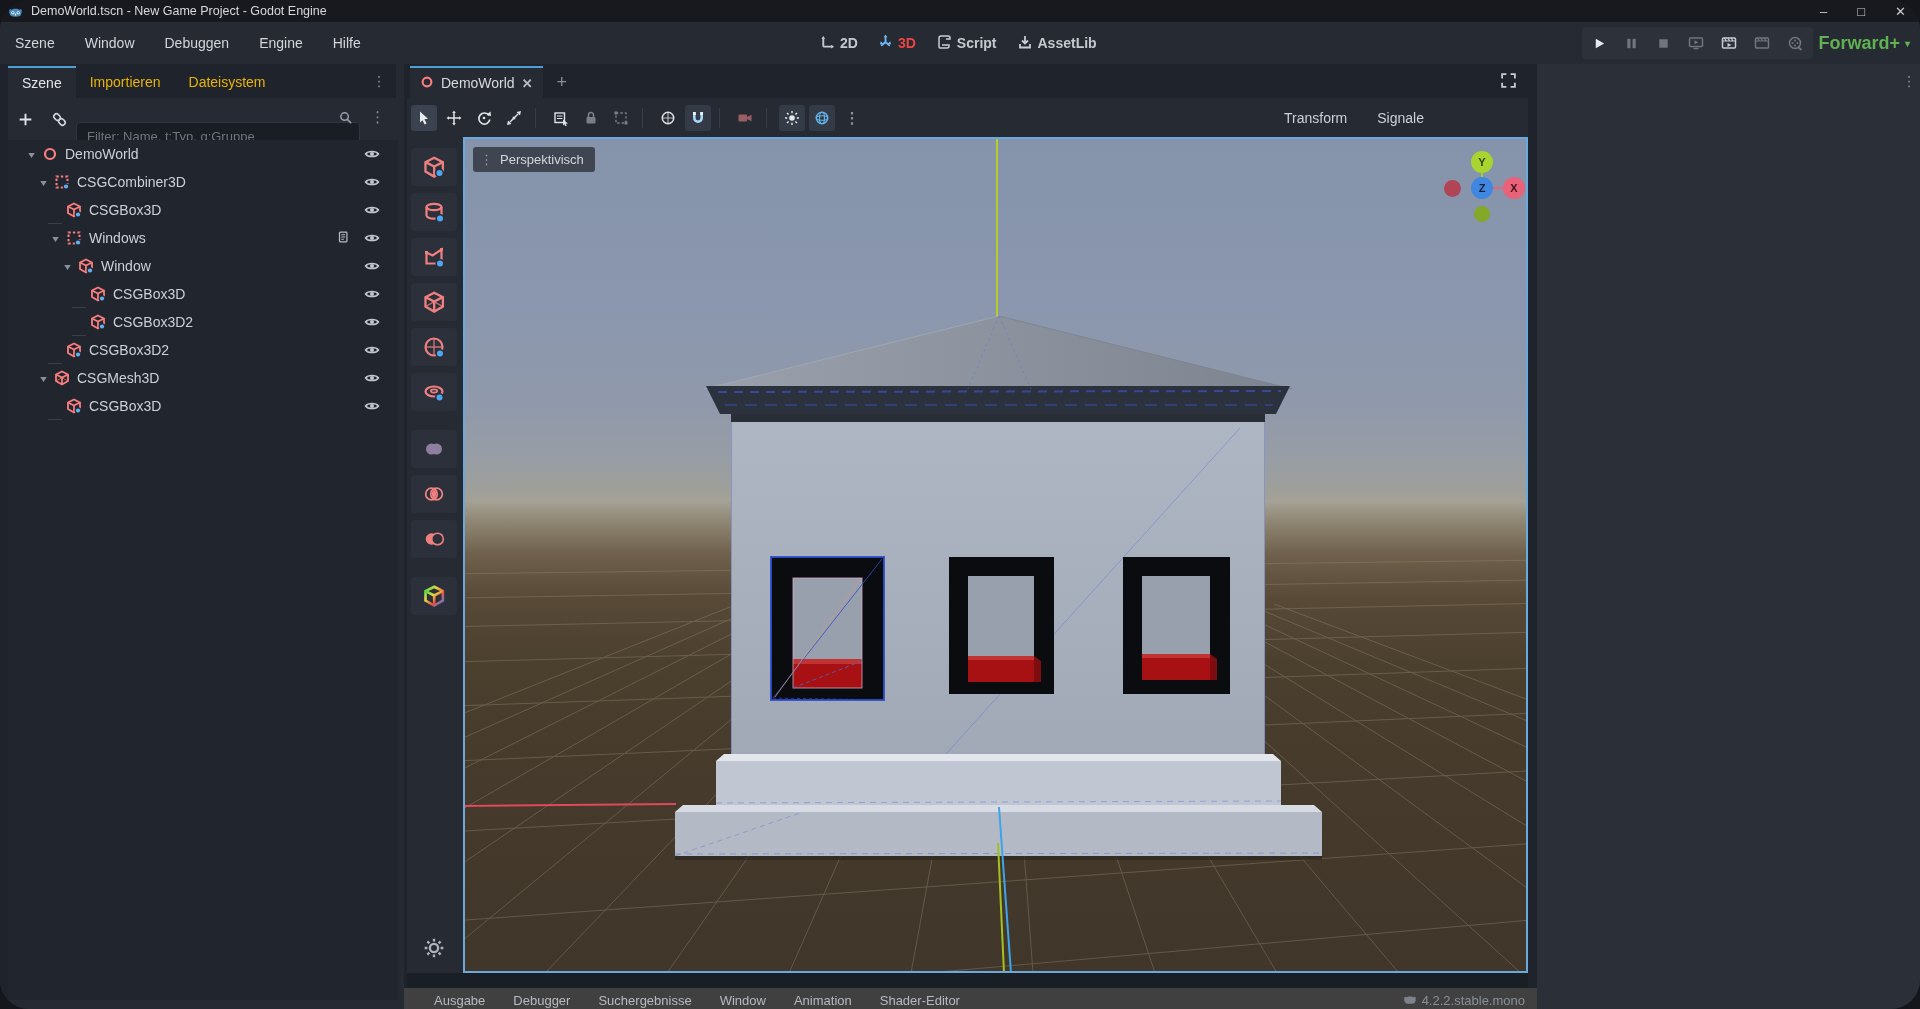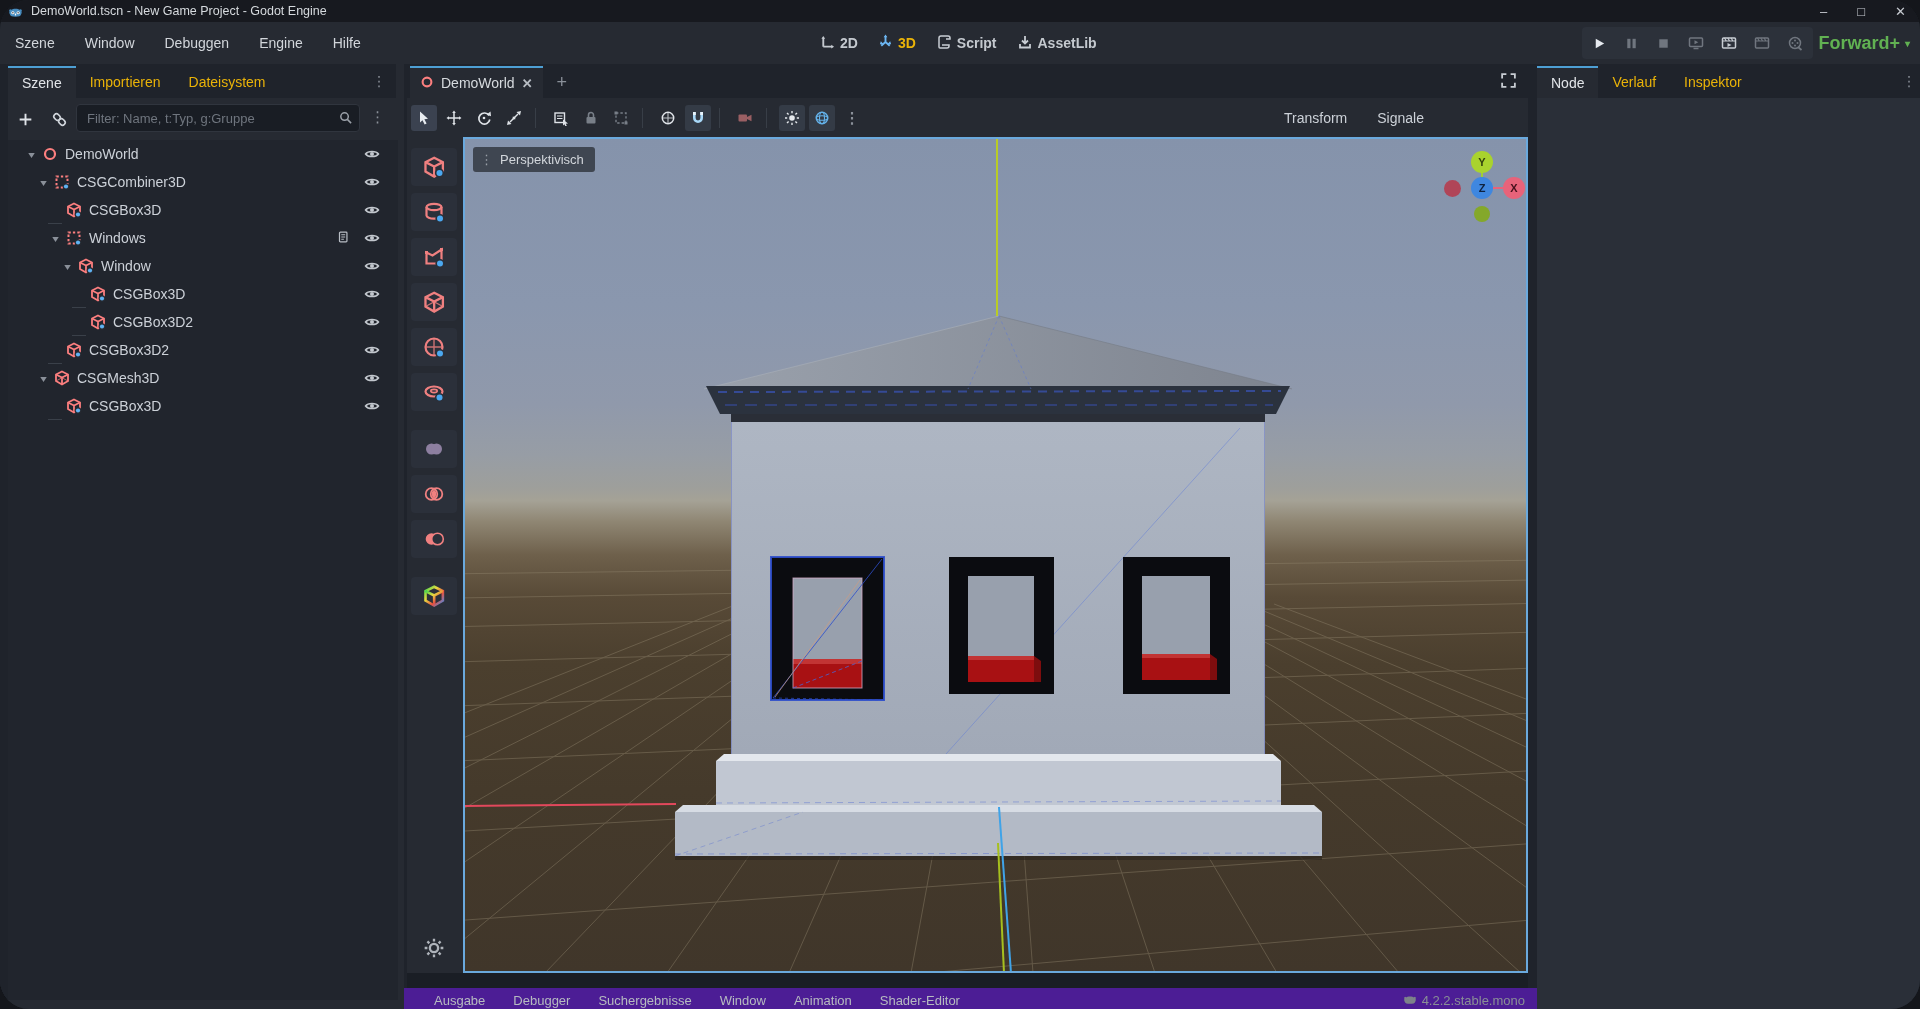--- a/index.html
+++ b/index.html
@@ -13,21 +13,21 @@
   #titlebar .ttl { font-size:12.5px; color:#d6dade; }
   #win-controls { position:absolute; right:14px; top:0; height:22px; display:flex; gap:30px; align-items:center; color:#c8ccd2; font-size:13px; }
   #win-controls span { cursor:default; }
 
   
   #menubar { position:absolute; left:0; top:22px; width:1920px; height:42px; background:#262a32; }
   #menu-items { position:absolute; left:13px; top:0; height:42px; display:flex; align-items:center; gap:26px; }
   .menu-item { color:#d2d6db; font-size:14px; padding:3px 2px; }
   #switcher { position:absolute; left:820px; top:0; height:42px; display:flex; align-items:center; gap:20px; }
   .sw-item { display:flex; align-items:center; gap:5px; color:#c4c9cf; font-weight:bold; font-size:14px; }
-  .sw-item.active { color:#eab308; }
+  .sw-item.active { color:#ef4444; }
   #runbar { position:absolute; right:107px; top:5px; height:32px; background:#2c313a; border-radius:4px; display:flex; align-items:center; padding:0 10px; gap:17px; }
   #renderer { position:absolute; right:10px; top:0; height:42px; display:flex; align-items:center; gap:5px; font-weight:bold; }
   #renderer .lbl { font-size:18px; }
   #renderer .chev { font-size:10px; }
 
   
   .dock-tabbar { position:absolute; height:34px; background:#1f232b; display:flex; align-items:flex-end; }
   .dtab { height:32px; display:flex; align-items:center; padding:0 14px; color:#eab308; font-size:14px; }
   .dtab.tab-active { background:#262a32; border-top:2px solid #4d9fd4; color:#e2e5e9; }
   .dock-dots { position:absolute; top:9px; color:#8a9099; font-size:14px; }
@@ -35,21 +35,21 @@
   
   #left-dock { position:absolute; left:0; top:64px; width:404px; height:945px; background:#262a32; }
   #left-dock .edge { position:absolute; left:0; top:0; width:8px; height:945px; background:#1f232b; }
   #ldock-tabs { left:8px; top:0; width:388px; }
   #ldock-dots { left:372px; }
   #scene-toolbar { position:absolute; left:8px; top:40px; width:396px; height:30px; display:flex; align-items:center; }
   .tool-ico { width:22px; height:22px; display:flex; align-items:center; justify-content:center; }
   #btn-add-node { margin-left:6px; }
   #btn-link-scene { margin-left:12px; }
   #filter-wrap { position:absolute; left:76px; top:40px; width:284px; height:28px; }
-  #filter-input { width:284px; height:28px; background:#191d24; border:1px solid #30353e; border-radius:4px; color:#737373; font-size:13px; padding:0 28px 0 10px; outline:none; font-family:"Liberation Sans",sans-serif; }
+  #filter-input { width:284px; height:28px; background:#191d24; border:1px solid #30353e; border-radius:4px; color:#737373; font-size:13px; padding:0 28px 0 10px; outline:none; font-family:"Liberation Sans",sans-serif;margin-top:18px; }
   #filter-input::placeholder { color:#6f757e; }
   #filter-search { position:absolute; right:7px; top:6px; }
   #ldock-menu-dots { position:absolute; left:370px; top:44px; color:#8a9099; font-size:15px; }
   #tree { position:absolute; left:8px; top:76px; width:390px; height:860px; background:#21252d; }
   .trow { position:relative; height:28px; display:flex; align-items:center; }
   .trow .chev { width:20px; text-align:center; color:#8a9099; font-size:10px; flex:none; }
   .trow .stub { width:20px; flex:none; position:relative; }
   .trow .stub i { position:absolute; left:2px; top:0; width:14px; border-top:1px solid #3a4049; display:block; }
   .trow .nico { width:17px; height:17px; margin-right:6px; flex:none; }
   .trow .nlabel { color:#ccd1d8; font-size:14px; white-space:nowrap; }
@@ -88,21 +88,21 @@
   .gz-line { position:absolute; z-index:20; }
 
   
   #right-dock { position:absolute; left:1537px; top:64px; width:383px; height:945px; background:#2a2f38; }
   #rdock-tabs { left:0; top:0; width:383px; }
   #rdock-dots { left:365px; }
   #node-empty-msg { position:absolute; left:14px; top:478px; width:355px; text-align:center; color:#969ba3; font-size:13.5px; line-height:21px; }
 
   
   #bottom-gap { position:absolute; left:407px; top:973px; width:1121px; height:15px; background:#1a1e25; }
-  #bottom-bar { position:absolute; left:404px; top:988px; width:1133px; height:21px; background:#4c1d95; overflow:hidden; }
+  #bottom-bar { position:absolute; left:404px; top:988px; width:1133px; height:21px; background:#404040; overflow:hidden; }
   #bbar-tabs { position:absolute; left:30px; top:5px; display:flex; gap:28px; }
   #bbar-tabs span { font-size:13px; color:#b6bac0; }
   #bbar-right { position:absolute; right:12px; top:4px; display:flex; align-items:center; gap:5px; color:#8a8f96; font-size:13px; }
 </style>
 </head>
 <body>
 
 <div id="app">
 
   <div id="titlebar">
@@ -743,25 +743,20 @@
     <div class="gz" style="left:1008px; top:14px; width:22px; height:22px; background:#a9d32e; color:#31400e;">Y</div>
     <div class="gz" style="left:1008px; top:40px; width:22px; height:22px; background:#3f87e0; color:#0e2240;">Z</div>
     <div class="gz" style="left:1040px; top:40px; width:22px; height:22px; background:#e8637a; color:#47101c;">X</div>
     <div class="gz" style="left:981px; top:43px; width:17px; height:17px; background:#b04558;"></div>
     <div class="gz" style="left:1011px; top:69px; width:16px; height:16px; background:#84a82a;"></div>
 
     <div id="vp-border"></div>
   </div>
 
   <div id="right-dock">
-    <div id="rdock-tabs" class="dock-tabbar">
-        <div class="dtab tab-active">Node</div>
-        <div class="dtab">Verlauf</div>
-        <div class="dtab">Inspektor</div>
-      </div>
     <div id="rdock-dots" class="dock-dots">⋮</div>
   </div>
 
   <div id="bottom-gap"></div>
   <div id="bottom-bar">
     <div id="bbar-tabs">
         <span>Ausgabe</span>
         <span>Debugger</span>
         <span>Suchergebnisse</span>
         <span>Window</span>

